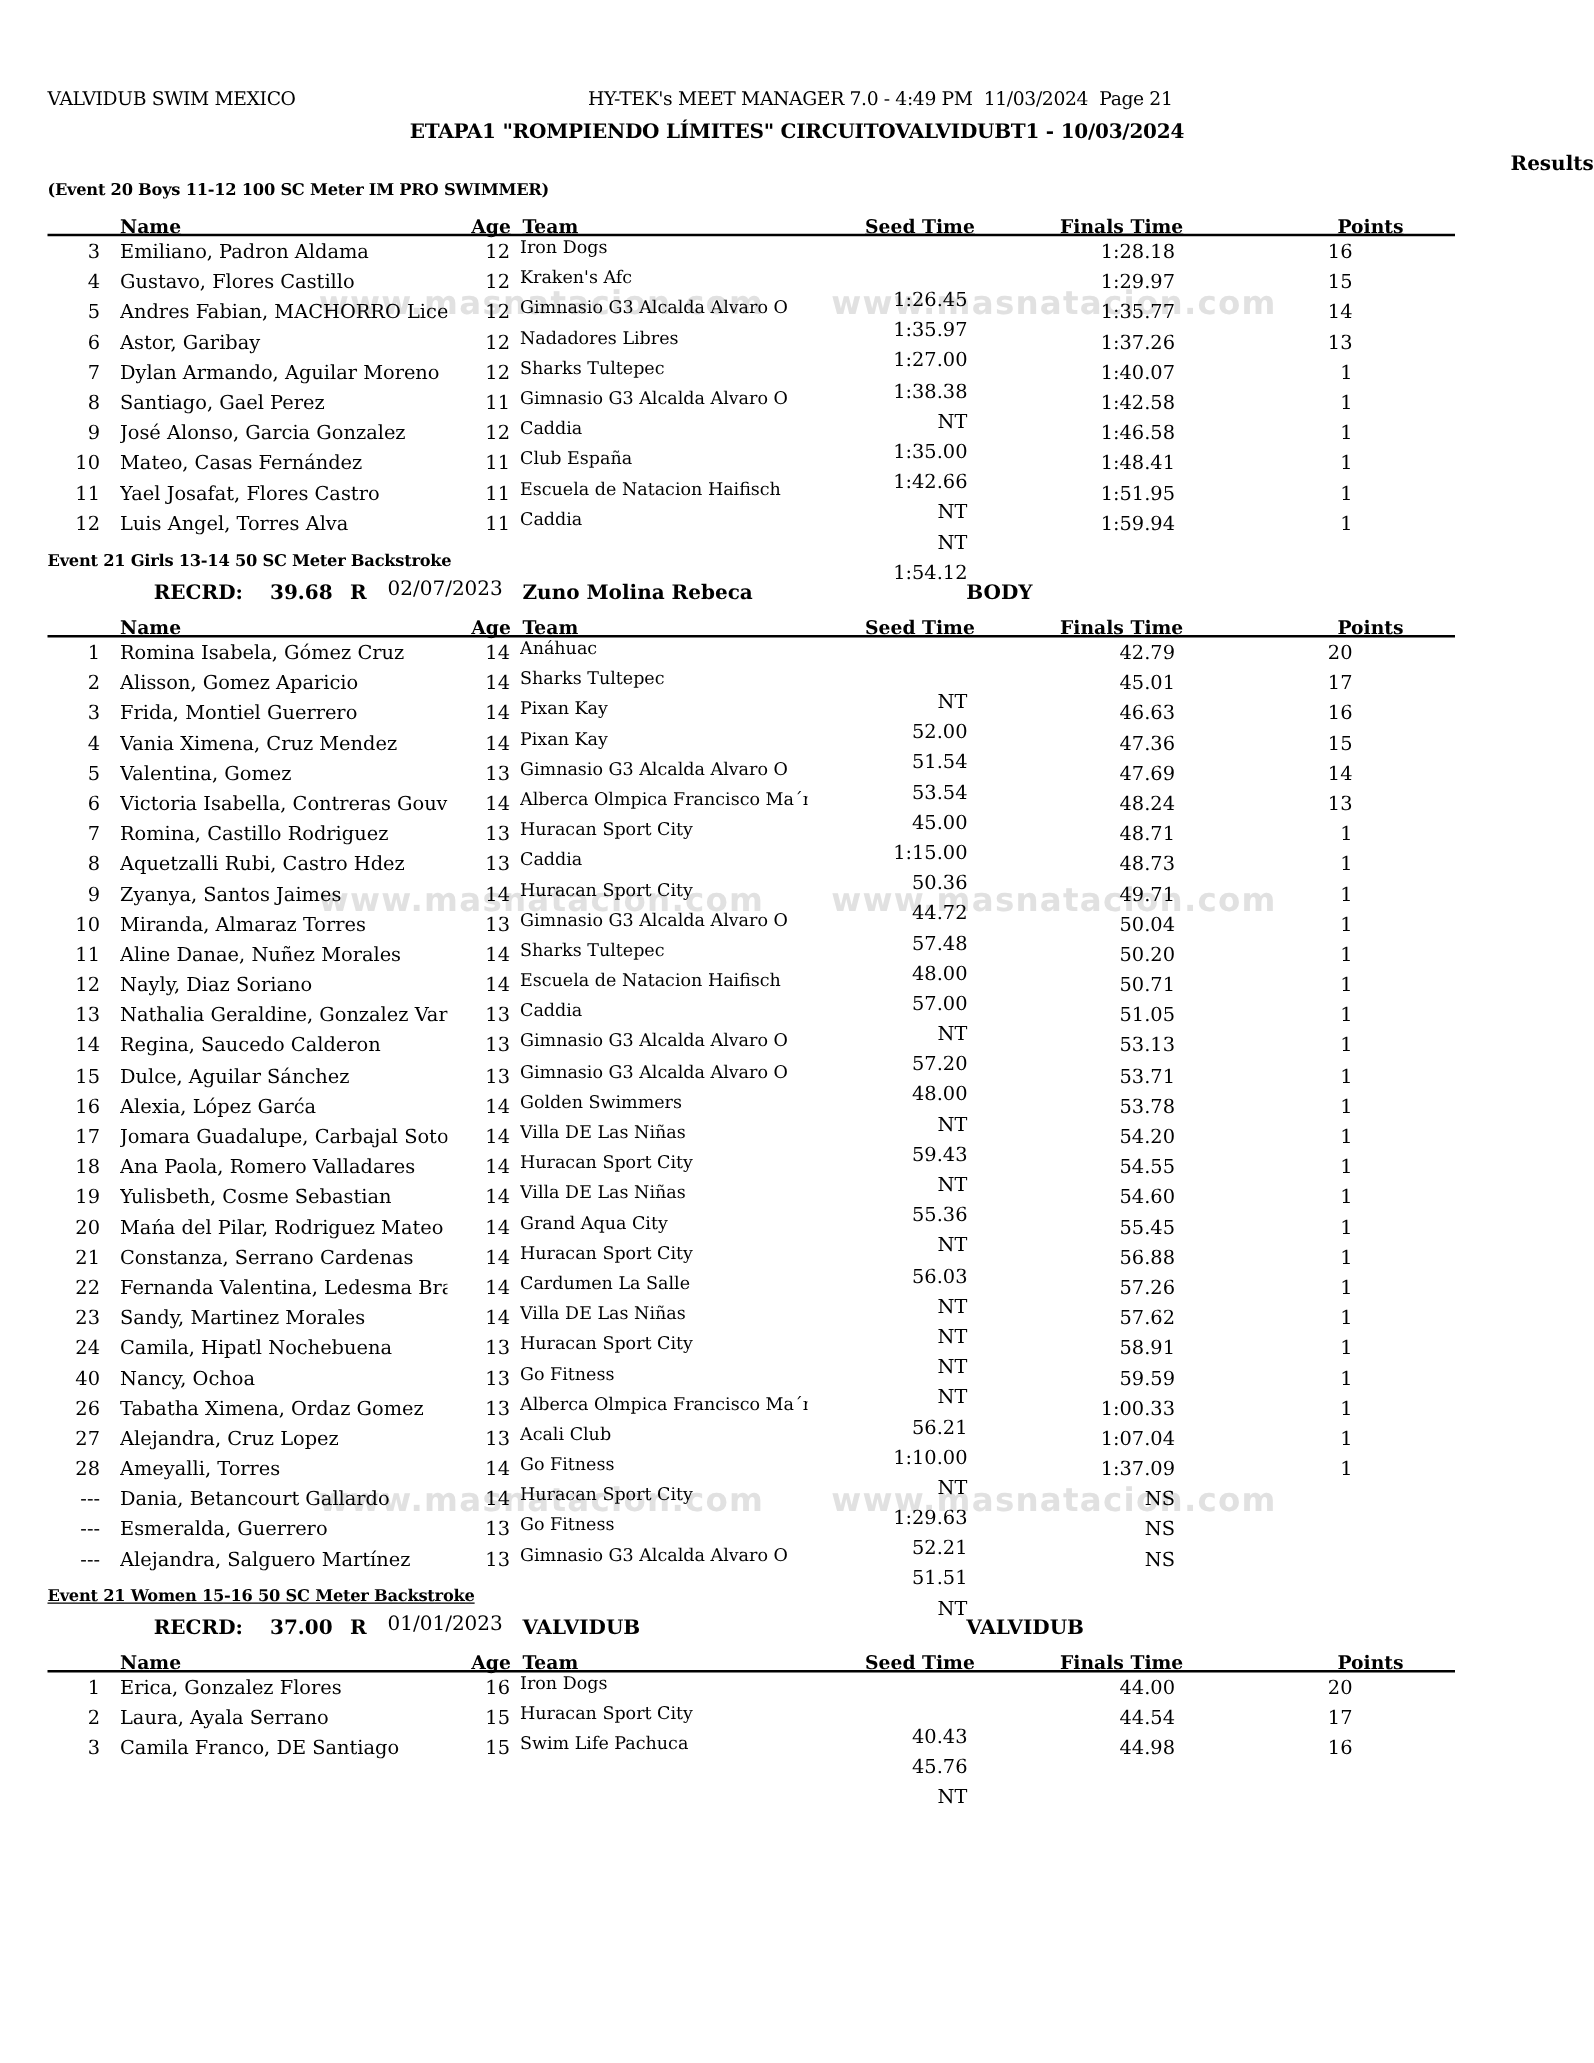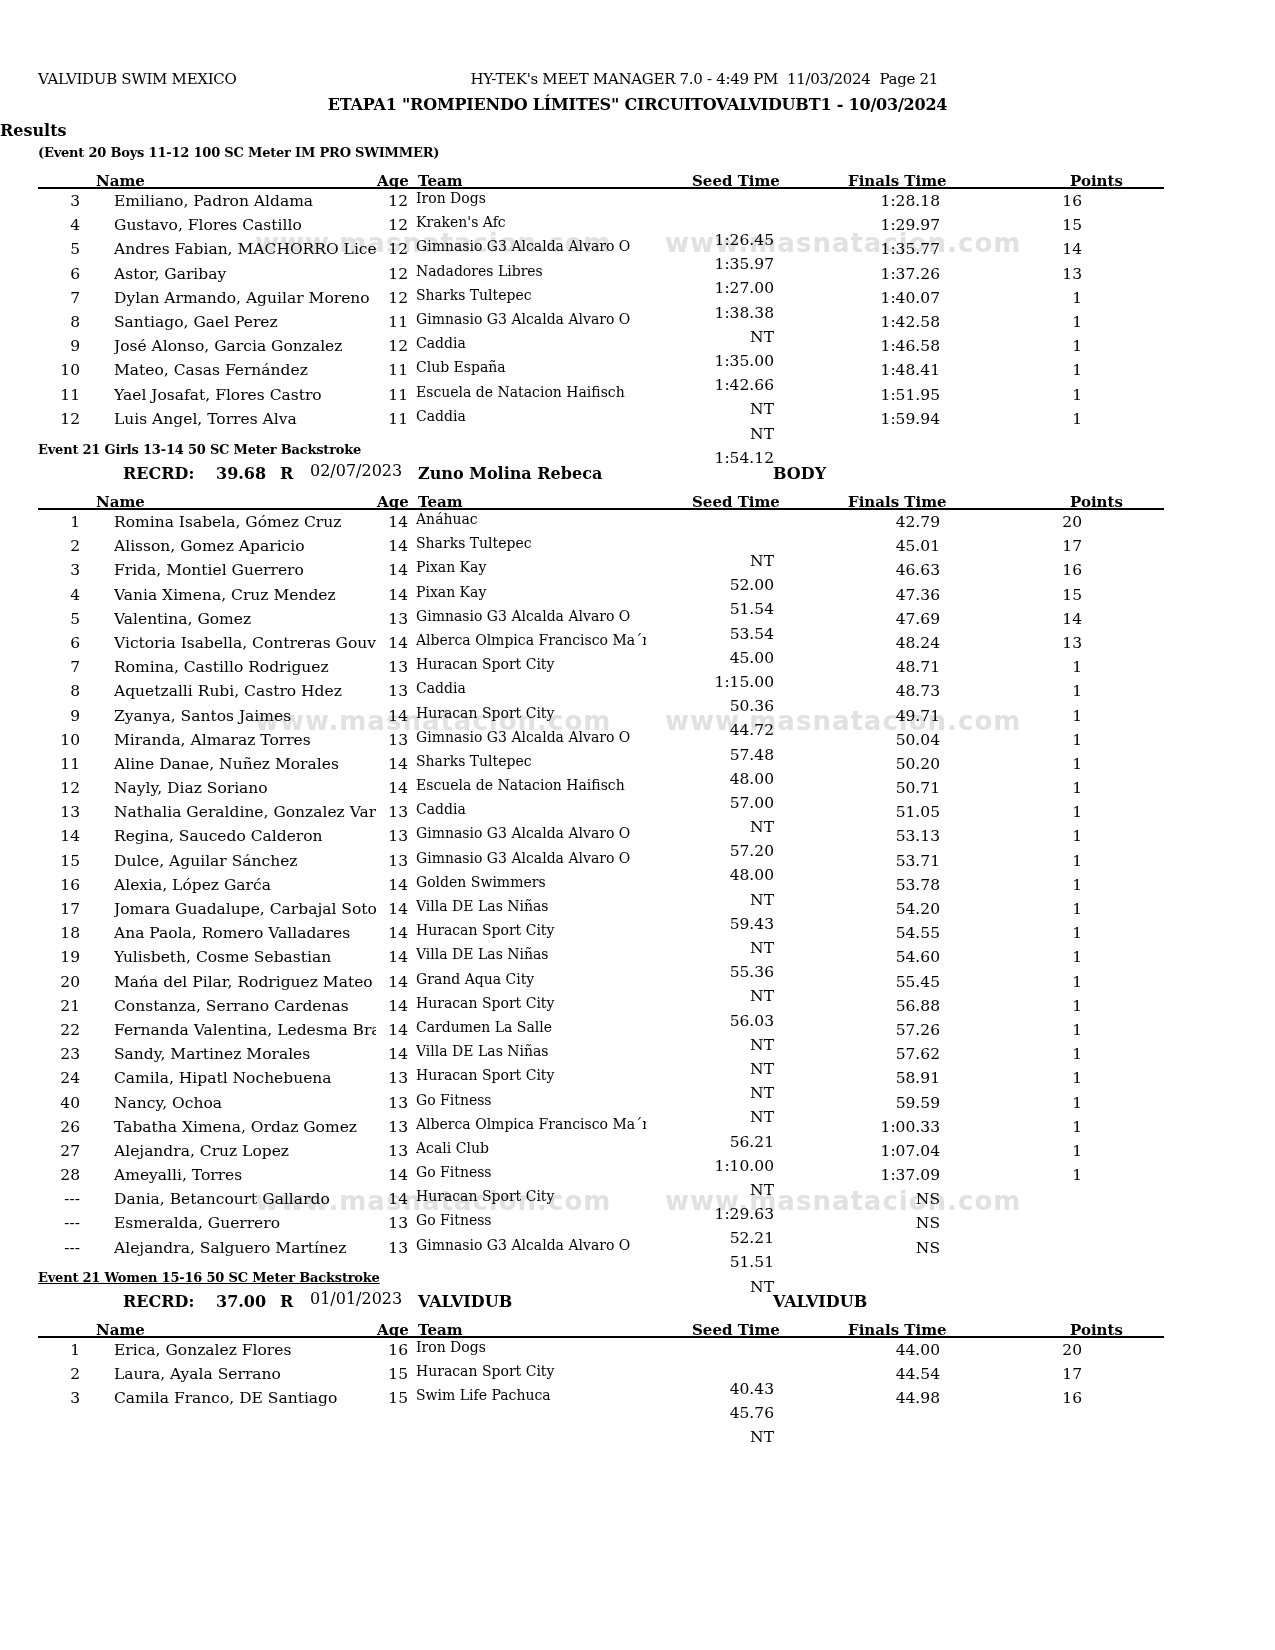--- a/index.html
+++ b/index.html
@@ -2,31 +2,31 @@
 <html><head>
 <meta charset="utf-8">
 <style>
   html, body { margin: 0; padding: 0; background: #ffffff; }
   body { width: 1275px; height: 1650px; position: relative; overflow: hidden;
          font-family: "DejaVu Serif", "Liberation Serif", serif; color: #000; }
   .page { position: absolute; left: 0; top: 0; width: 1050px; height: 1650px; }
   .hdr-left { position: absolute; left: 38px; top: 70px; font-size: 15px; letter-spacing: -0.3px; }
   .hdr-right { position: absolute; right: 112px; top: 70px; font-size: 15px; letter-spacing: -0.3px; white-space: pre; }
   .meet-title { position: absolute; left: 0; width: 1275px; top: 95px; text-align: center; font-weight: bold; font-size: 16px; letter-spacing: -0.2px; }
-  .results-title { position: absolute; left: 0; width: 1275px; top: 121px; text-align: left; font-weight: bold; font-size: 16px; }
+  .results-title { position: absolute; left: 0; width: 1275px; top: 121px; text-align: right; font-weight: bold; font-size: 16px; }
   .event { position: absolute; left: 38px; width: 1126px; }
   .event-title { font-weight: bold; font-size: 13px; height: 24px; line-height: 24px; letter-spacing: -0.2px; white-space: nowrap; }
   .record { position: relative; height: 24px; font-weight: bold; font-size: 16px; line-height: 24px; }
   .record span { position: absolute; top: 0; white-space: nowrap; }
   .colhdr { position: relative; height: 22px; border-bottom: 2px solid #000; font-weight: bold; font-size: 15px; }
   .colhdr span { position: absolute; bottom: -3px; text-decoration: underline; white-space: nowrap; }
   .row { position: relative; height: 24.2px; font-size: 15.5px; line-height: 24px; }
   .row span { position: absolute; top: 0; white-space: nowrap; overflow: hidden; }
   .c-place { left: 0; width: 42px; text-align: right; }
-  .c-name { left: 58px; width: 262px; margin-left: 18px; }
+  .c-name { left: 58px; width: 262px; }
   .c-age { left: 330px; width: 40px; text-align: right; }
   .c-team { left: 378px; width: 230px; font-size: 14px; top: -3px !important; }
   .c-seed { left: 620px; width: 116px; text-align: right; margin-top: 39px; }
   .c-final { left: 780px; width: 122px; text-align: right; }
   .c-pts { left: 1000px; width: 44px; text-align: right; }
   .h-name { left: 58px; }
   .h-age { left: 339px; }
   .h-team { left: 380px; }
   .h-seed { left: 654px; }
   .h-final { left: 810px; }

